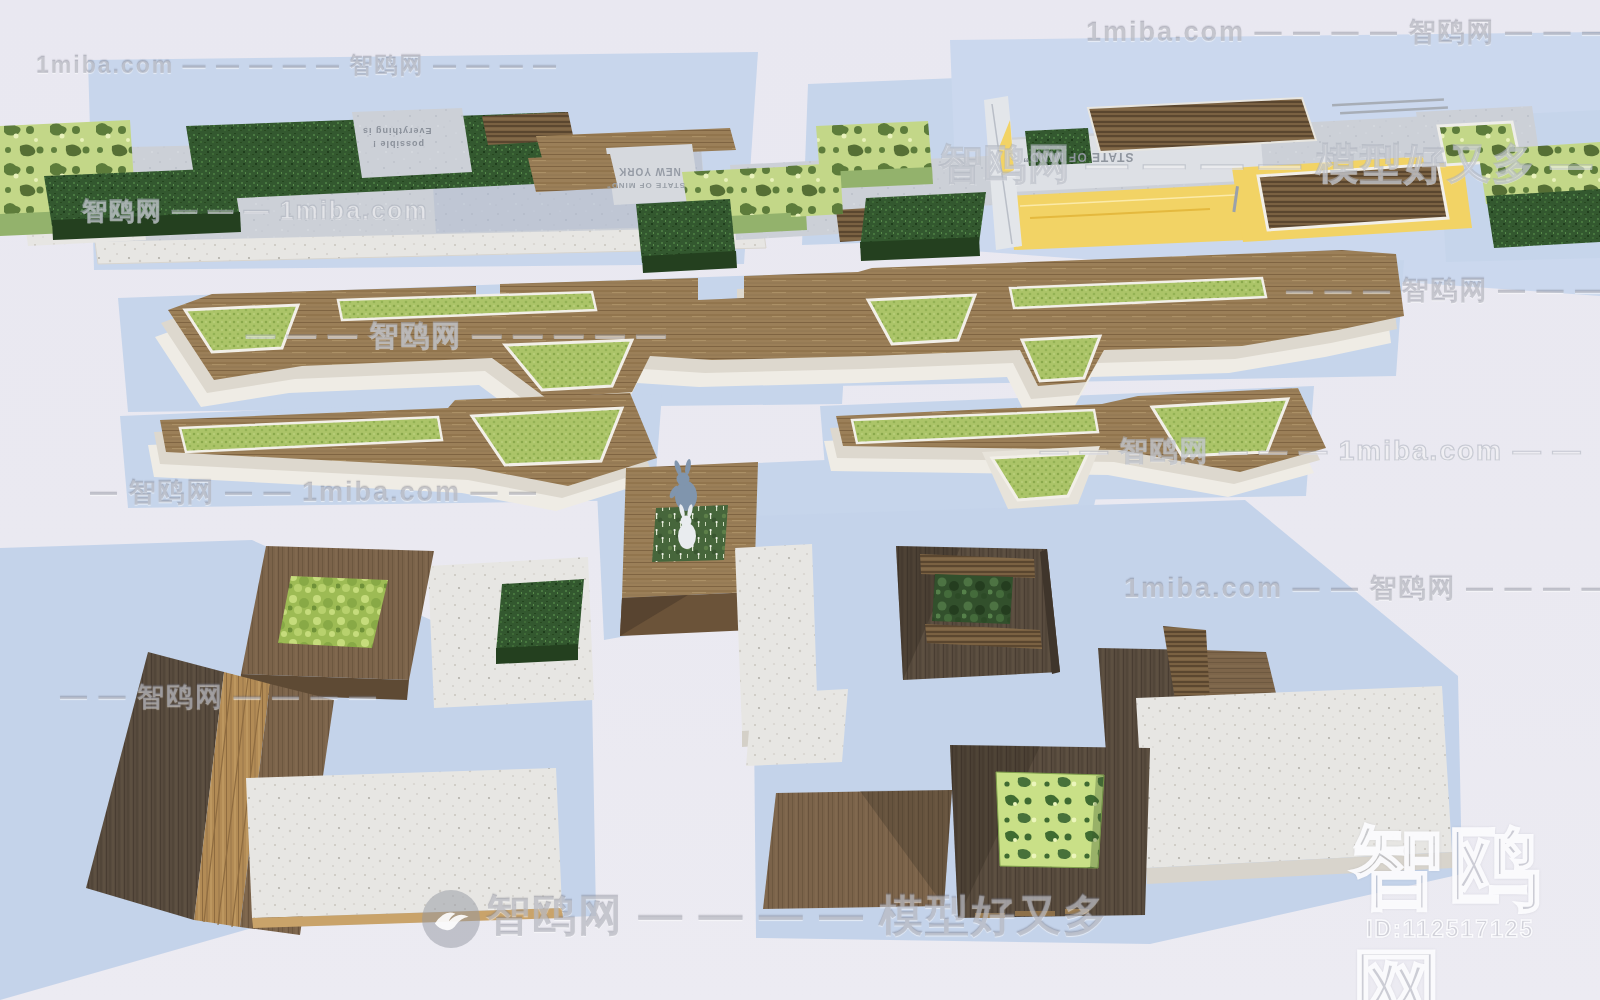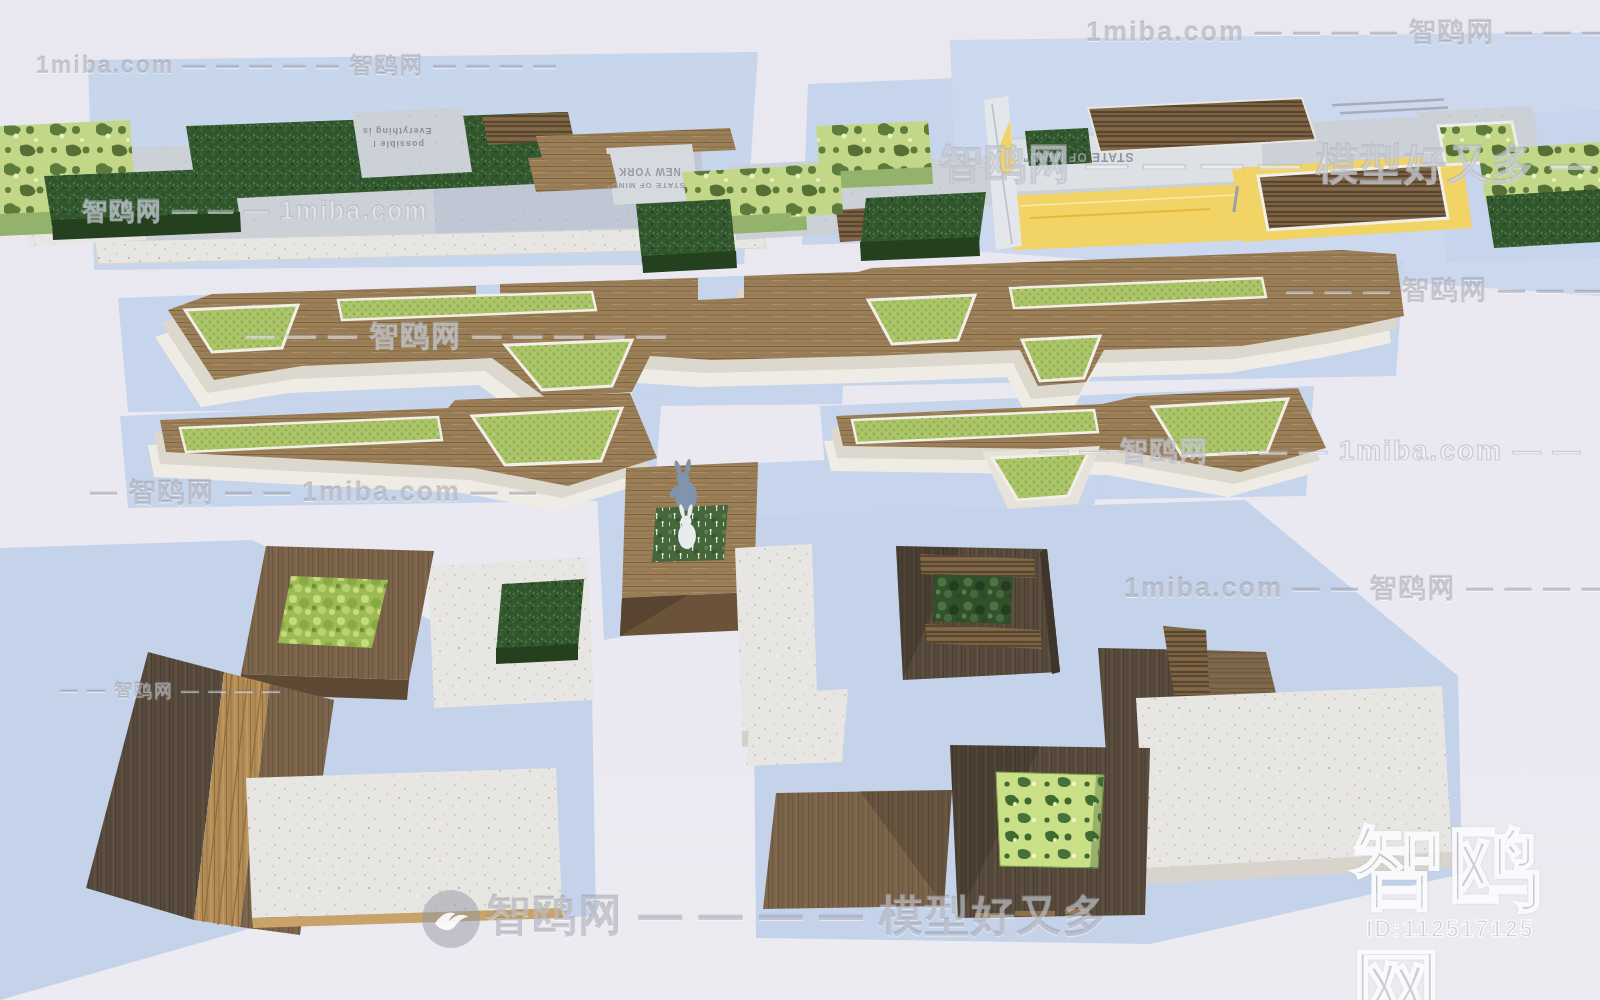--- a/index.html
+++ b/index.html
@@ -329,21 +329,21 @@
 <div id="wm-layer">
     <div class="wm gray" style="left: 1086px; top: 14px; font-size: 27px;">1miba.com — — — — 智鸥网 — — — —</div>
     <div class="wm gray" style="left: 36px; top: 50px; font-size: 23px;">1miba.com — — — — — 智鸥网 — — — —</div>
     <div class="wm outline" style="left: 940px; top: 136px; font-size: 42px;">智鸥网 — — — — 模型好又多 — —</div>
     <div class="wm outline" style="left: 82px; top: 194px; font-size: 25px;">智鸥网 — — — 1miba.com</div>
     <div class="wm gray" style="left: 1286px; top: 272px; font-size: 27px;">— — — 智鸥网 — — — —</div>
     <div class="wm outline" style="left: 246px; top: 316px; font-size: 29px;">— — — 智鸥网 — — — — —</div>
     <div class="wm outline" style="left: 1040px; top: 432px; font-size: 28px;">— — 智鸥网 — — — 1miba.com — —</div>
     <div class="wm gray" style="left: 82px; top: 474px; font-size: 27px; margin-left: 8px;">— 智鸥网 — — 1miba.com — —</div>
     <div class="wm gray" style="left: 1124px; top: 570px; font-size: 27px;">1miba.com — — 智鸥网 — — — —</div>
-    <div class="wm gray" style="left: 60px; top: 678px; font-size: 18px;">— — 智鸥网 — — — —</div>
+    <div class="wm gray" style="left: 60px; top: 678px; font-size: 27px;">— — 智鸥网 — — — —</div>
     <div class="wm gray" style="left: 486px; top: 886px; font-size: 44px;">智鸥网 — — — — 模型好又多</div>
   </div>
 
 <div id="gull-logo">
   <svg width="44" height="44" viewBox="0 0 60 60">
     <path d="M8 36 Q22 16 36 23 Q29 27 27 33 Q40 19 54 27 Q43 29 37 38 Q31 47 23 45 Q13 43 8 36 Z" fill="rgba(255,255,255,0.9)"></path>
   </svg>
 </div>
 
 <div id="site-logo-name">智鸥网</div>

